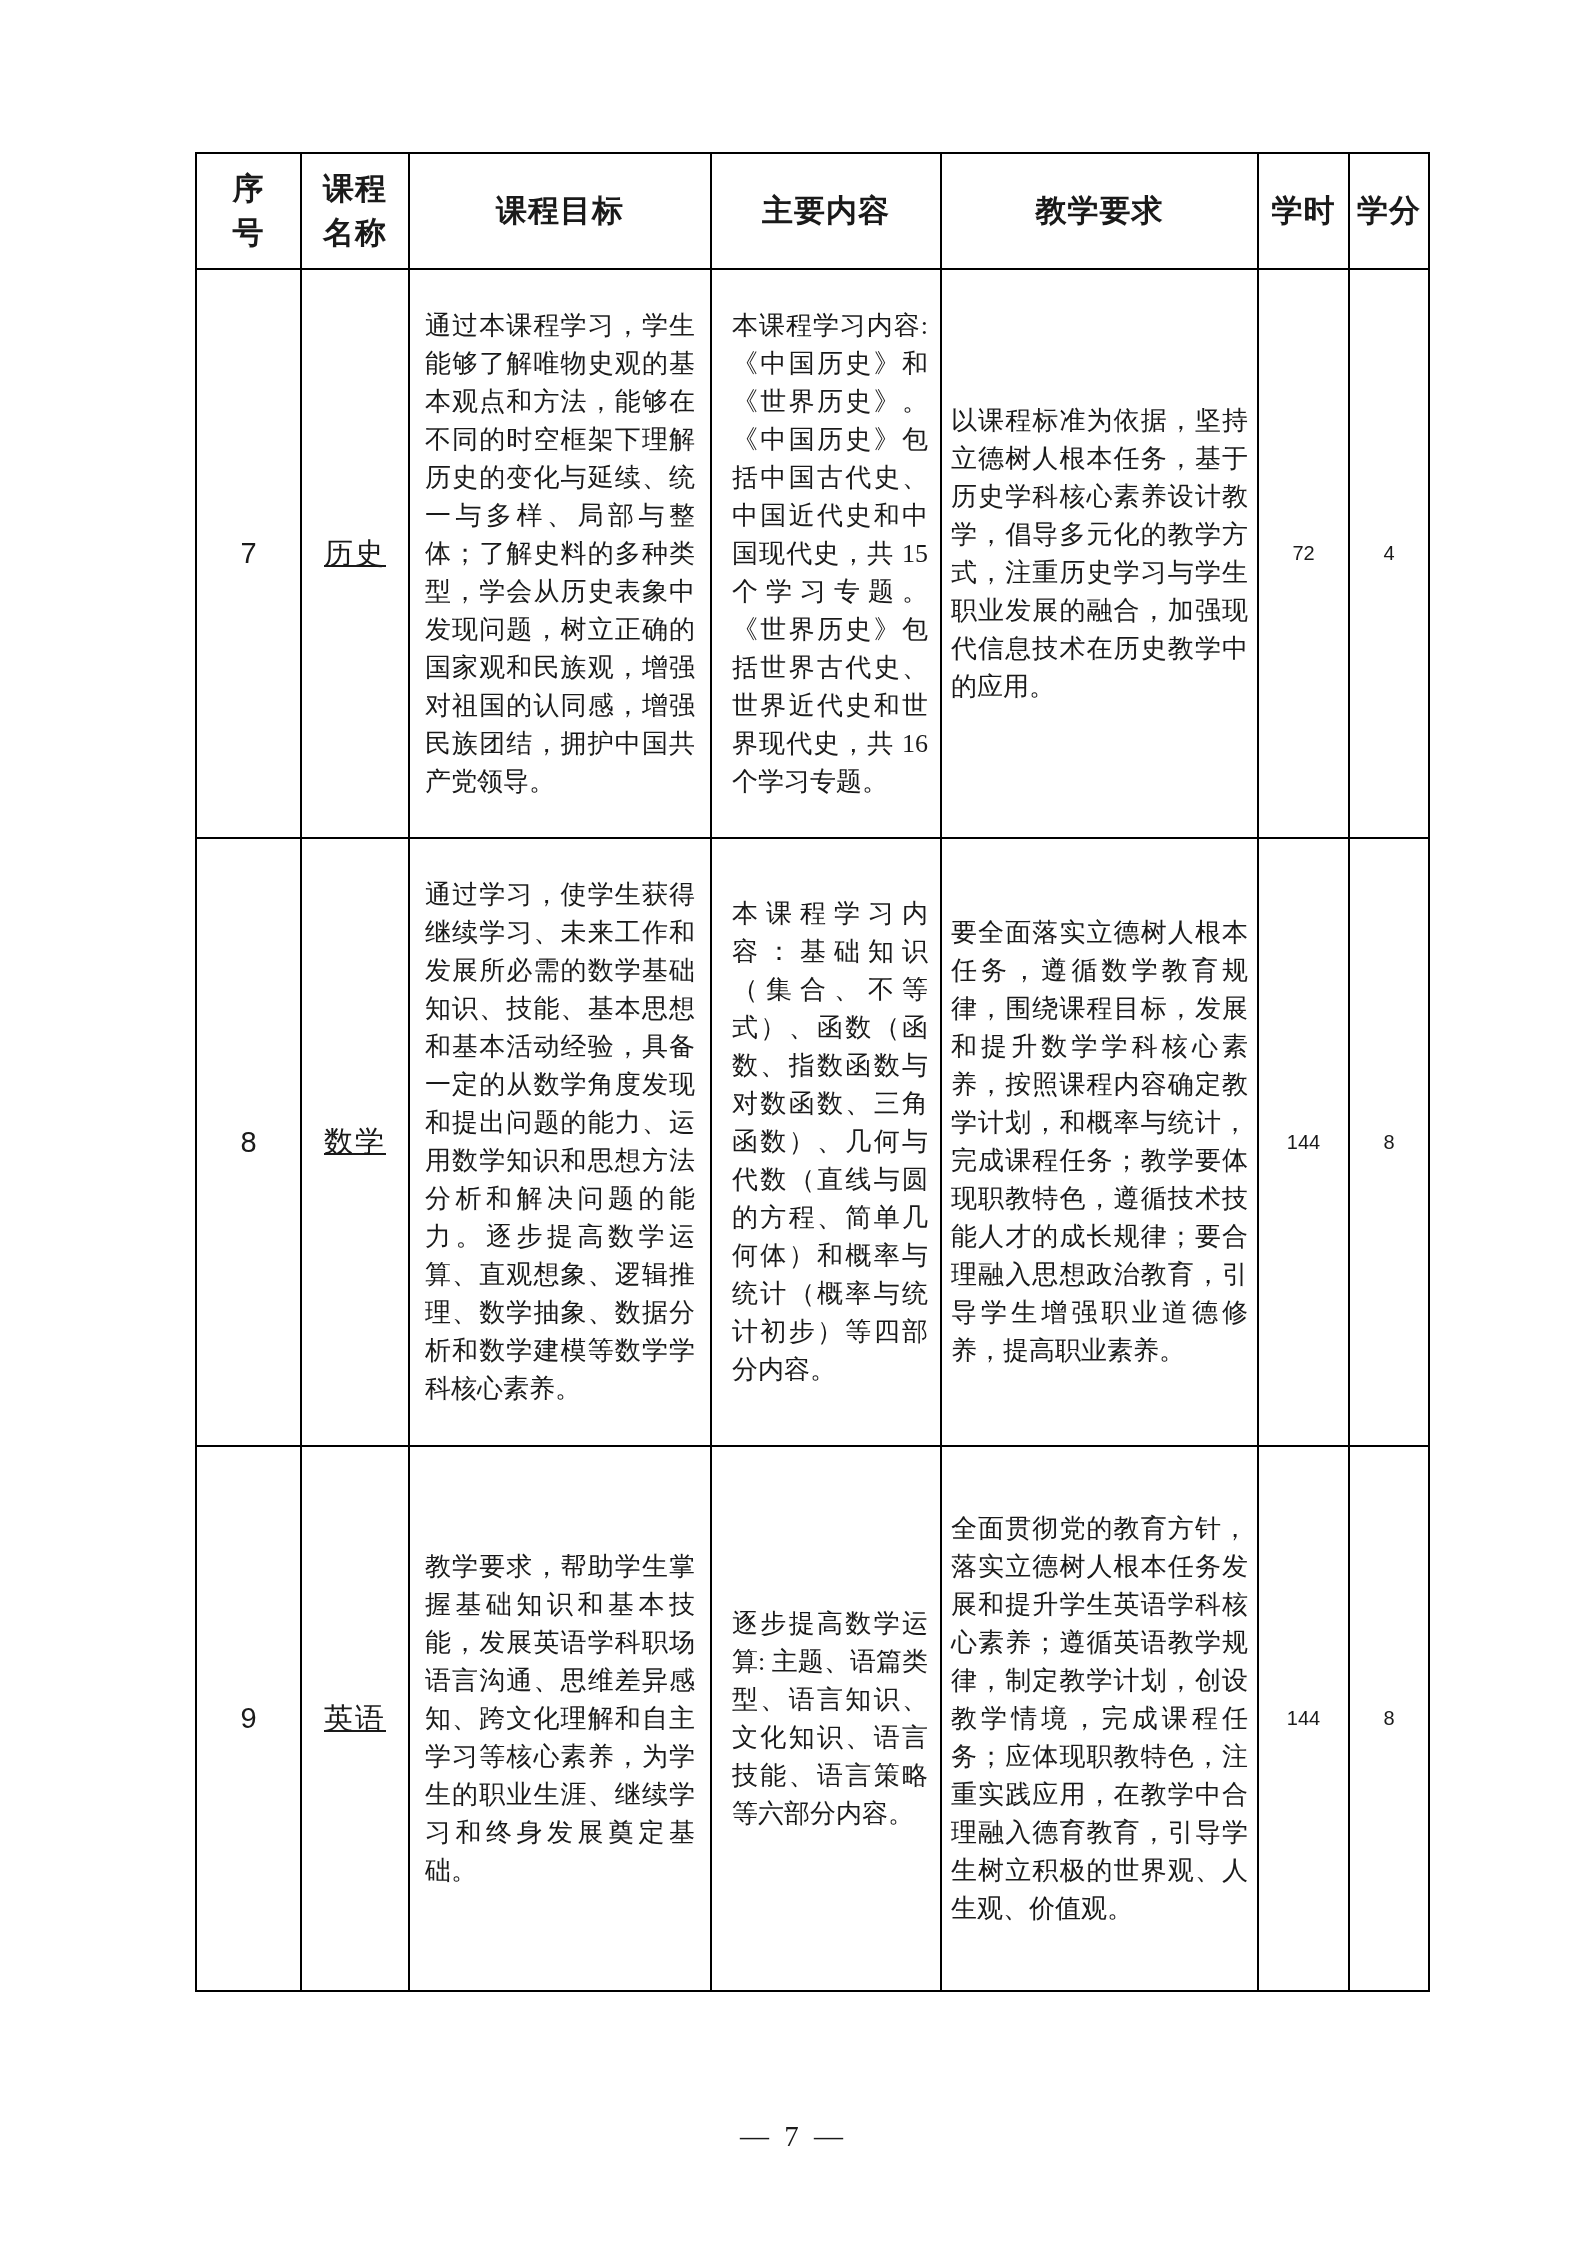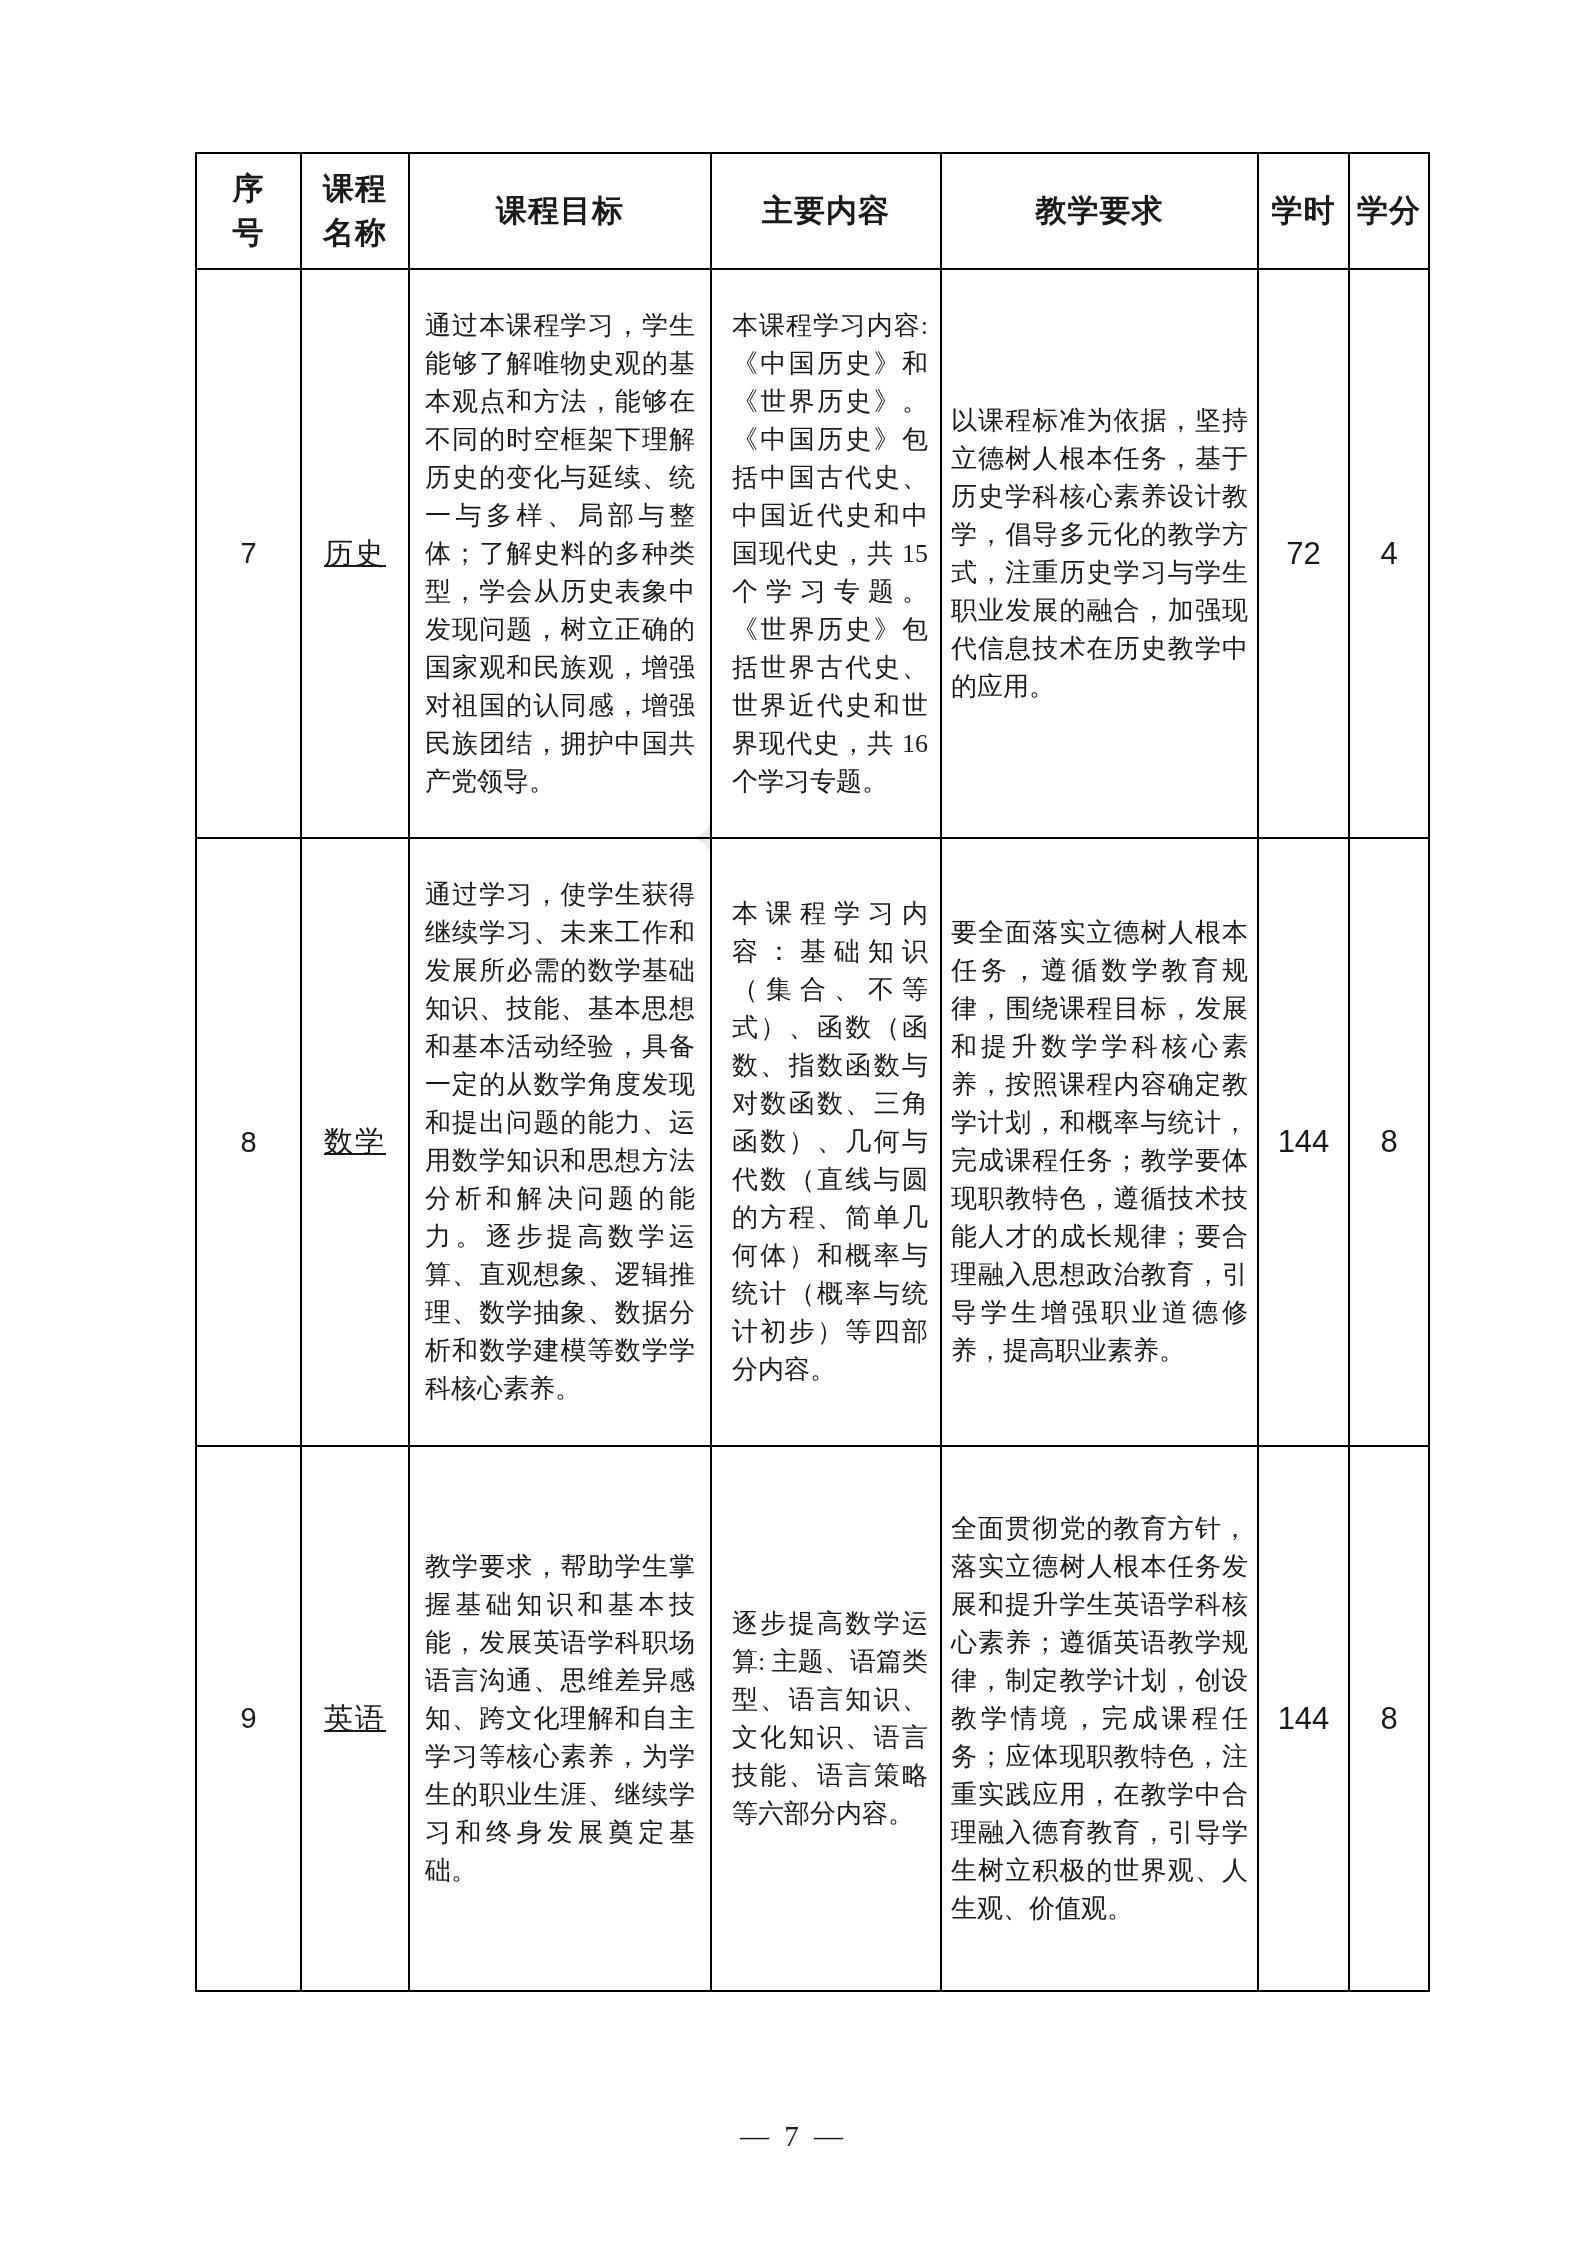--- a/index.html
+++ b/index.html
@@ -66,25 +66,25 @@
     text-align:center;
     letter-spacing:2px;
     text-decoration:underline;
   }
   td.text-cell{
     font-size:26px;
     line-height:38px;
     text-align:justify;
     padding:10px 14px;
   }
-  td.obj-cell{padding:10px 15px;border-radius:22px;}
+  td.obj-cell{padding:10px 15px;}
   td.content-cell{padding:10px 12px 10px 20px;}
   td.req-cell{padding:10px 9px;}
   td.val-cell{
-    font-size:31px;
+    font-size:20px;
     text-align:center;
     font-family:"Liberation Sans","DejaVu Sans",sans-serif;
     border-radius:28px;
   }
   
   .footer{
     position:absolute;
     left:0; right:0;
     top:2120px;
     text-align:center;

